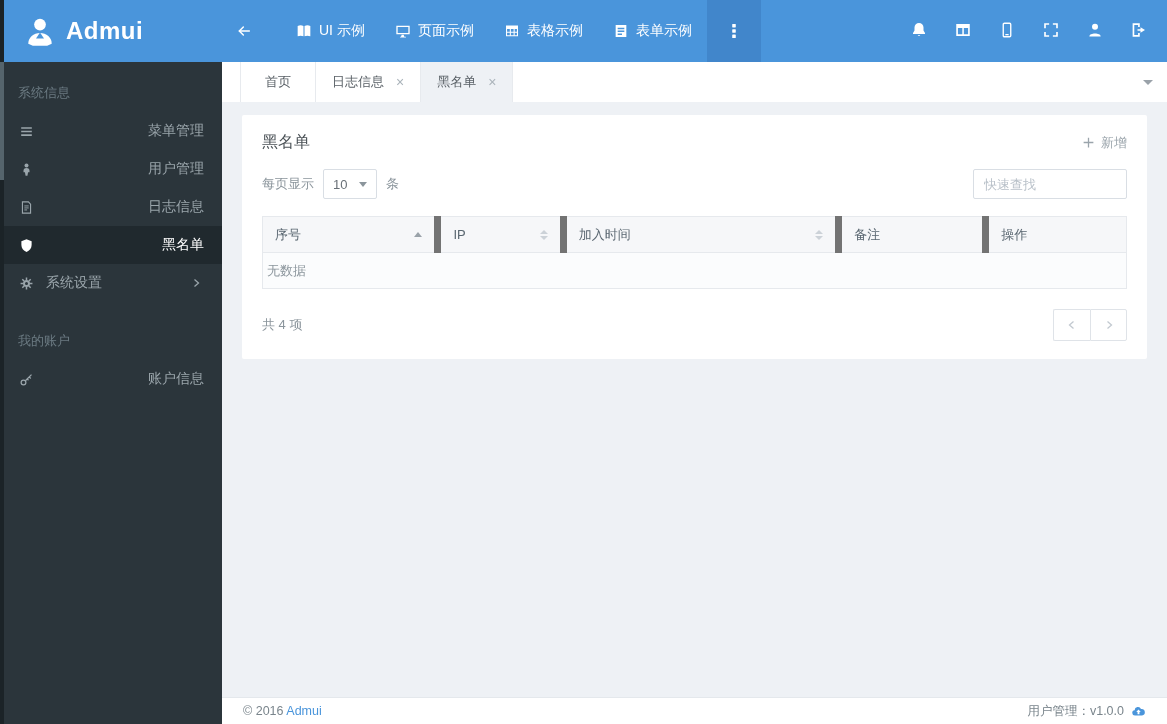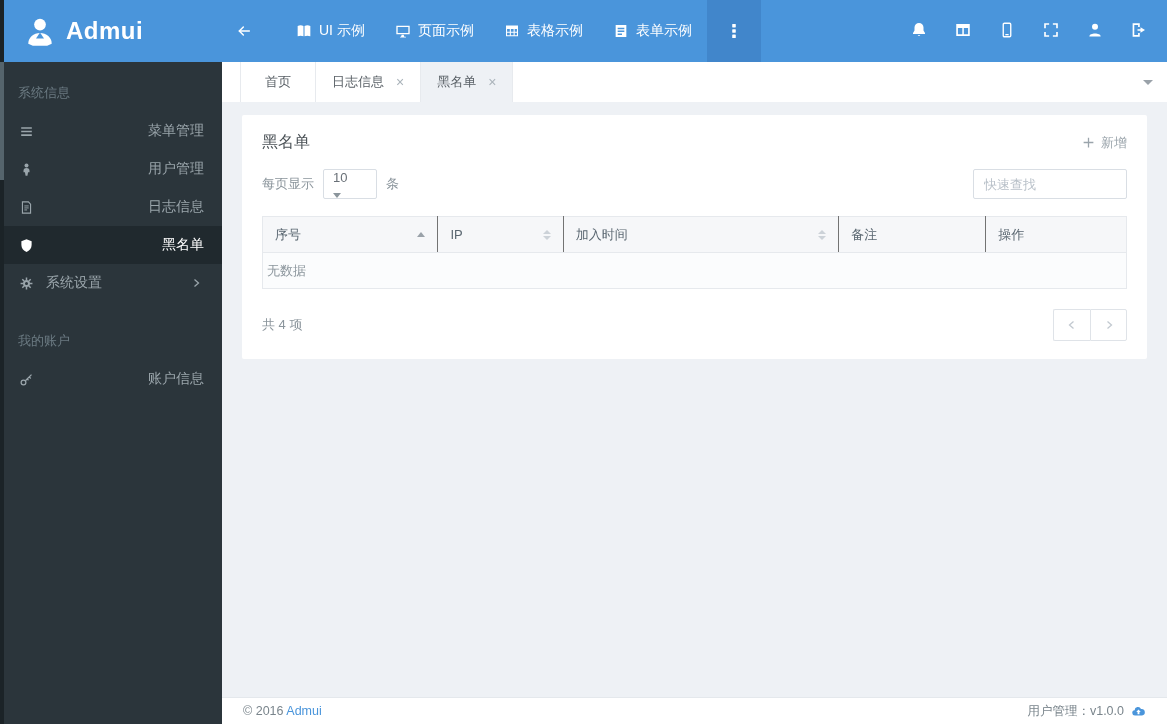--- a/index.html
+++ b/index.html
@@ -50,28 +50,28 @@
   
   .content { flex:1; padding:13px 20px 0 20px; overflow:hidden; }
   .card { background:#fff; border-radius:2px; padding:17px 20px 18px 20px; }
   .card-head { display:flex; align-items:center; justify-content:space-between; margin-bottom:16px; }
   .card-title { font-size:16px; color:#4a5156; }
   .add-btn { display:flex; align-items:center; color:#9aa4ab; font-size:13px; cursor:pointer; }
   .add-btn svg { width:13px; height:13px; margin-right:6px; }
 
   .toolbar { display:flex; align-items:center; justify-content:space-between; margin-bottom:17px; color:#8b959c; font-size:13px; }
   .pagesize { display:flex; align-items:center; }
-  .select { width:54px; height:30px; border:1px solid #d9dee4; border-radius:2px; margin:0 9px; display:flex; align-items:flex-start; padding:0 9px; color:#697077; cursor:pointer; background:#fff;flex-direction:column; }
+  .select { width:54px; height:30px; border:1px solid #d9dee4; border-radius:2px; margin:0 9px; display:flex; align-items:center; padding:0 9px; color:#697077; cursor:pointer; background:#fff; }
   .select .val { flex:1; }
   .select .caret { width:0; height:0; border-left:4px solid transparent; border-right:4px solid transparent; border-top:5px solid #8b959c; }
   .search-input { width:154px; height:30px; border:1px solid #d9dee4; border-radius:2px; padding:0 10px; font-size:13px; color:#697077; outline:none; font-family:inherit; }
   .search-input::placeholder { color:#b9c1c9; }
 
   table.grid { width:100%; border-collapse:collapse; border:1px solid #e6e9ed; }
-  .grid th { background:#f6f7f9; font-weight:normal; text-align:left; font-size:13px; color:#596670; height:36px; padding:0 12px; border-right:1px solid #737373; border-bottom:1px solid #e6e9ed; }
+  .grid th { background:#f6f7f9; font-weight:normal; text-align:left; font-size:13px; color:#596670; height:36px; padding:0 12px; border-right:7px solid #737373; border-bottom:1px solid #e6e9ed; }
   .grid th:last-child { border-right:none; }
   .grid th .th-inner { display:flex; align-items:center; }
   .grid th .lbl { flex:1; }
   .grid td.empty { height:36px; padding:0 4px; font-size:13px; color:#8b959c; background:#fbfcfd;margin-top:17px; }
   .sort-asc { width:0; height:0; border-left:4px solid transparent; border-right:4px solid transparent; border-bottom:5px solid #9aa2a9; }
   .sort-both { display:flex; flex-direction:column; align-items:center; }
   .sort-both .up { width:0;height:0;border-left:4px solid transparent;border-right:4px solid transparent;border-bottom:4px solid #ccd2d8; margin-bottom:2px; }
   .sort-both .dn { width:0;height:0;border-left:4px solid transparent;border-right:4px solid transparent;border-top:4px solid #ccd2d8; }
 
   .card-foot { display:flex; align-items:center; justify-content:space-between; margin-top:20px; }

